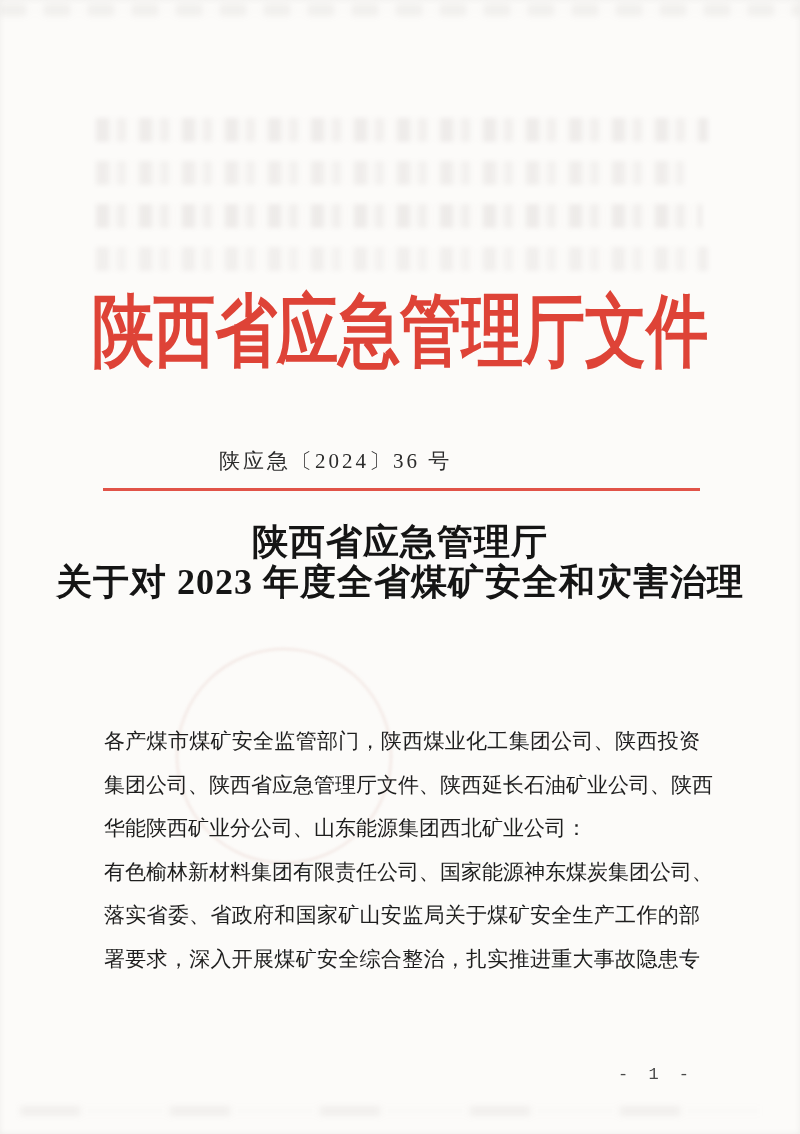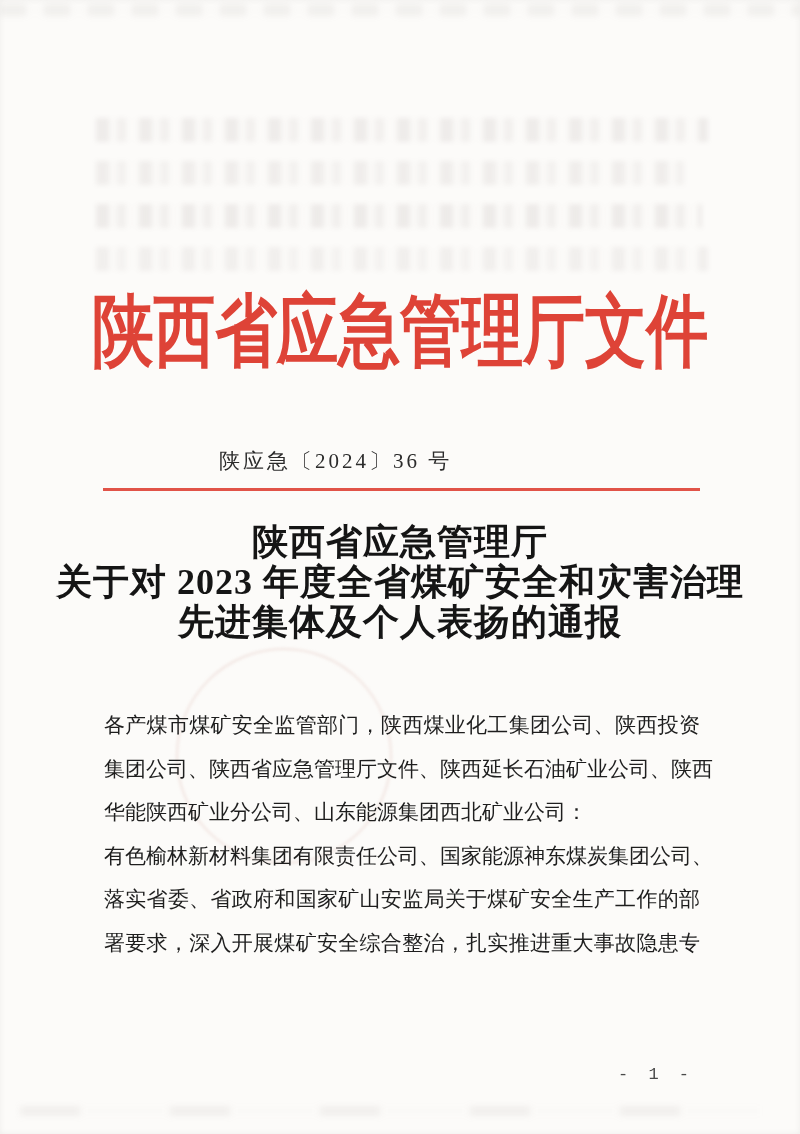--- a/index.html
+++ b/index.html
@@ -88,21 +88,21 @@
   .seal-ghost {
     position: absolute;
     left: 176px; top: 648px;
     width: 212px; height: 212px;
     border: 2.5px solid rgba(196,128,118,0.18);
     border-radius: 50%;
     filter: blur(1.5px);
   }
   .bodytext {
     position: absolute;
-    top: 704px; left: 104px;
+    top: 720px; left: 104px;
     width: 596px;
     font-size: 21px;
     line-height: 43.5px;
     color: #1e1e1e;
   }
   .bodytext .line {
     text-align: justify;
     text-align-last: justify;
     white-space: nowrap;
   }
@@ -142,21 +142,20 @@
 
   <h1 class="red-head">陕西省应急管理厅文件</h1>
 
   <div class="doc-no">陕应急〔2024〕36 号</div>
 
   <div class="rule"></div>
 
   <div class="doc-title">
     <div>陕西省应急管理厅</div>
     <div>关于对 2023 年度全省煤矿安全和灾害治理</div>
-    <div>先进集体及个人表扬的通报</div>
   </div>
 
   <div class="seal-ghost"></div>
 
   <div class="bodytext">
     <div class="line">各产煤市煤矿安全监管部门，陕西煤业化工集团公司、陕西投资</div>
     <div class="line">集团公司、陕西省应急管理厅文件、陕西延长石油矿业公司、陕西</div>
     <div class="line short">华能陕西矿业分公司、山东能源集团西北矿业公司：</div>
     <div class="line">有色榆林新材料集团有限责任公司、国家能源神东煤炭集团公司、</div>
     <div class="line">落实省委、省政府和国家矿山安监局关于煤矿安全生产工作的部</div>

